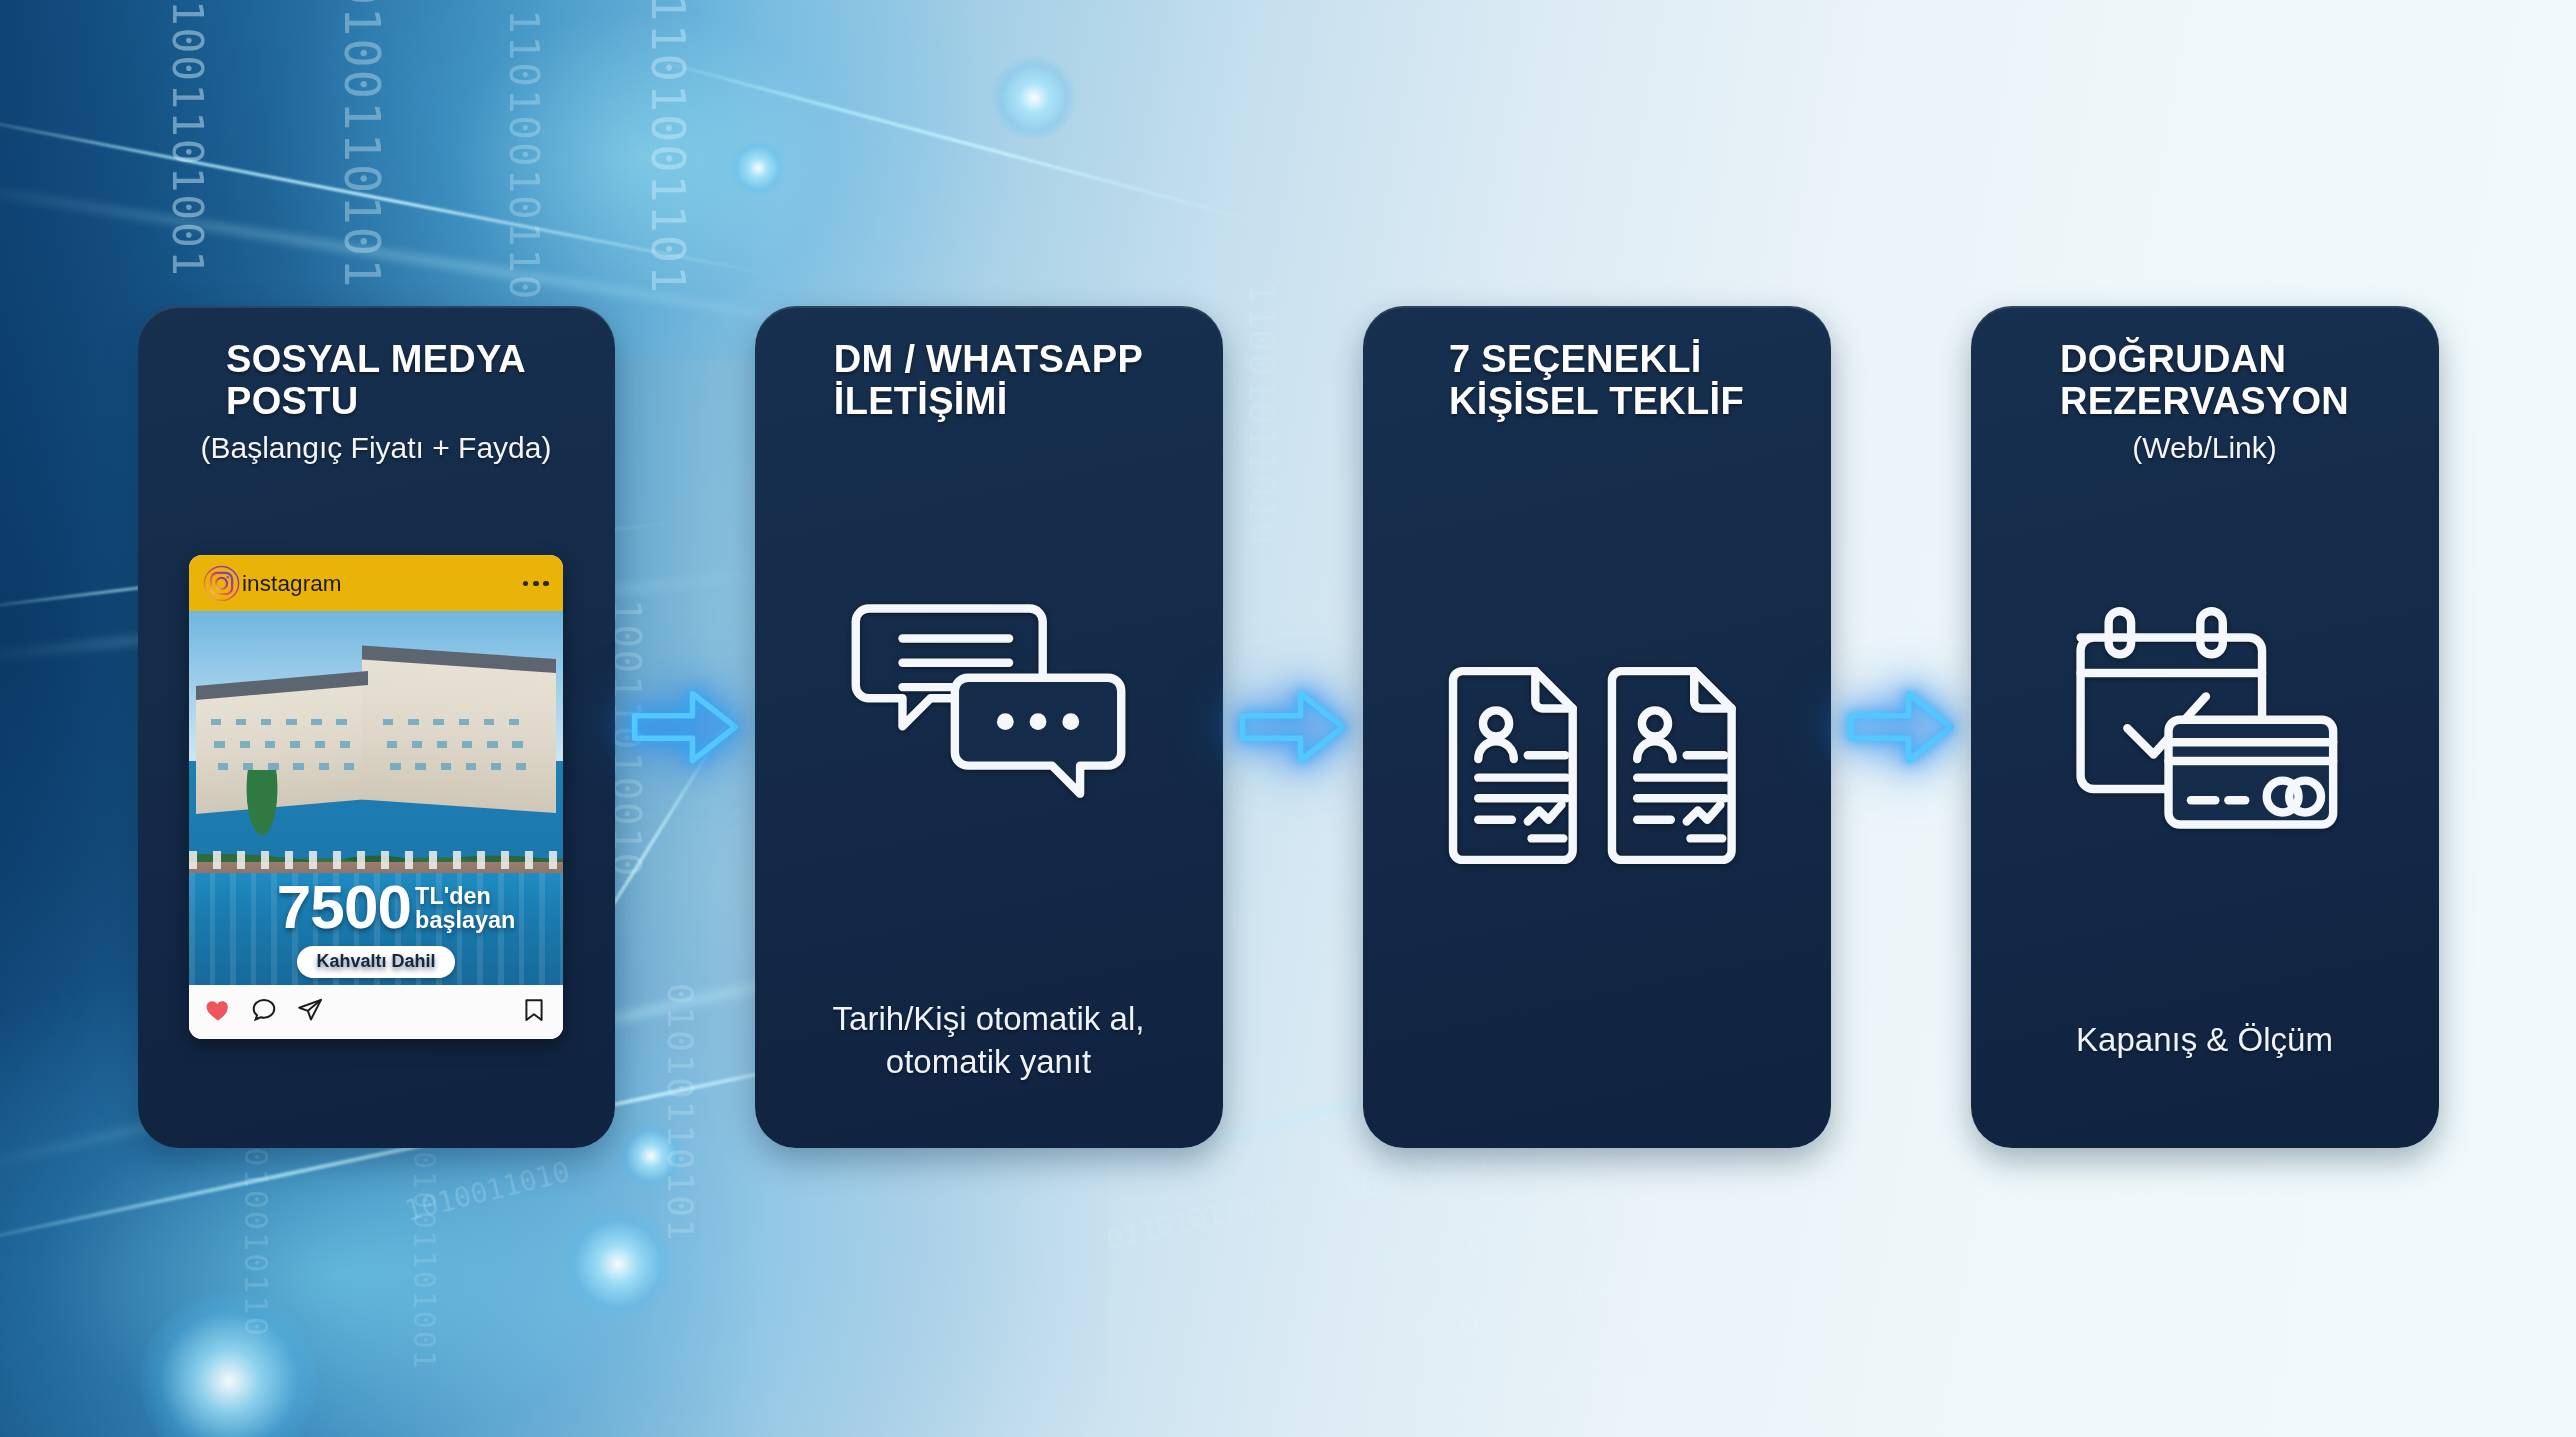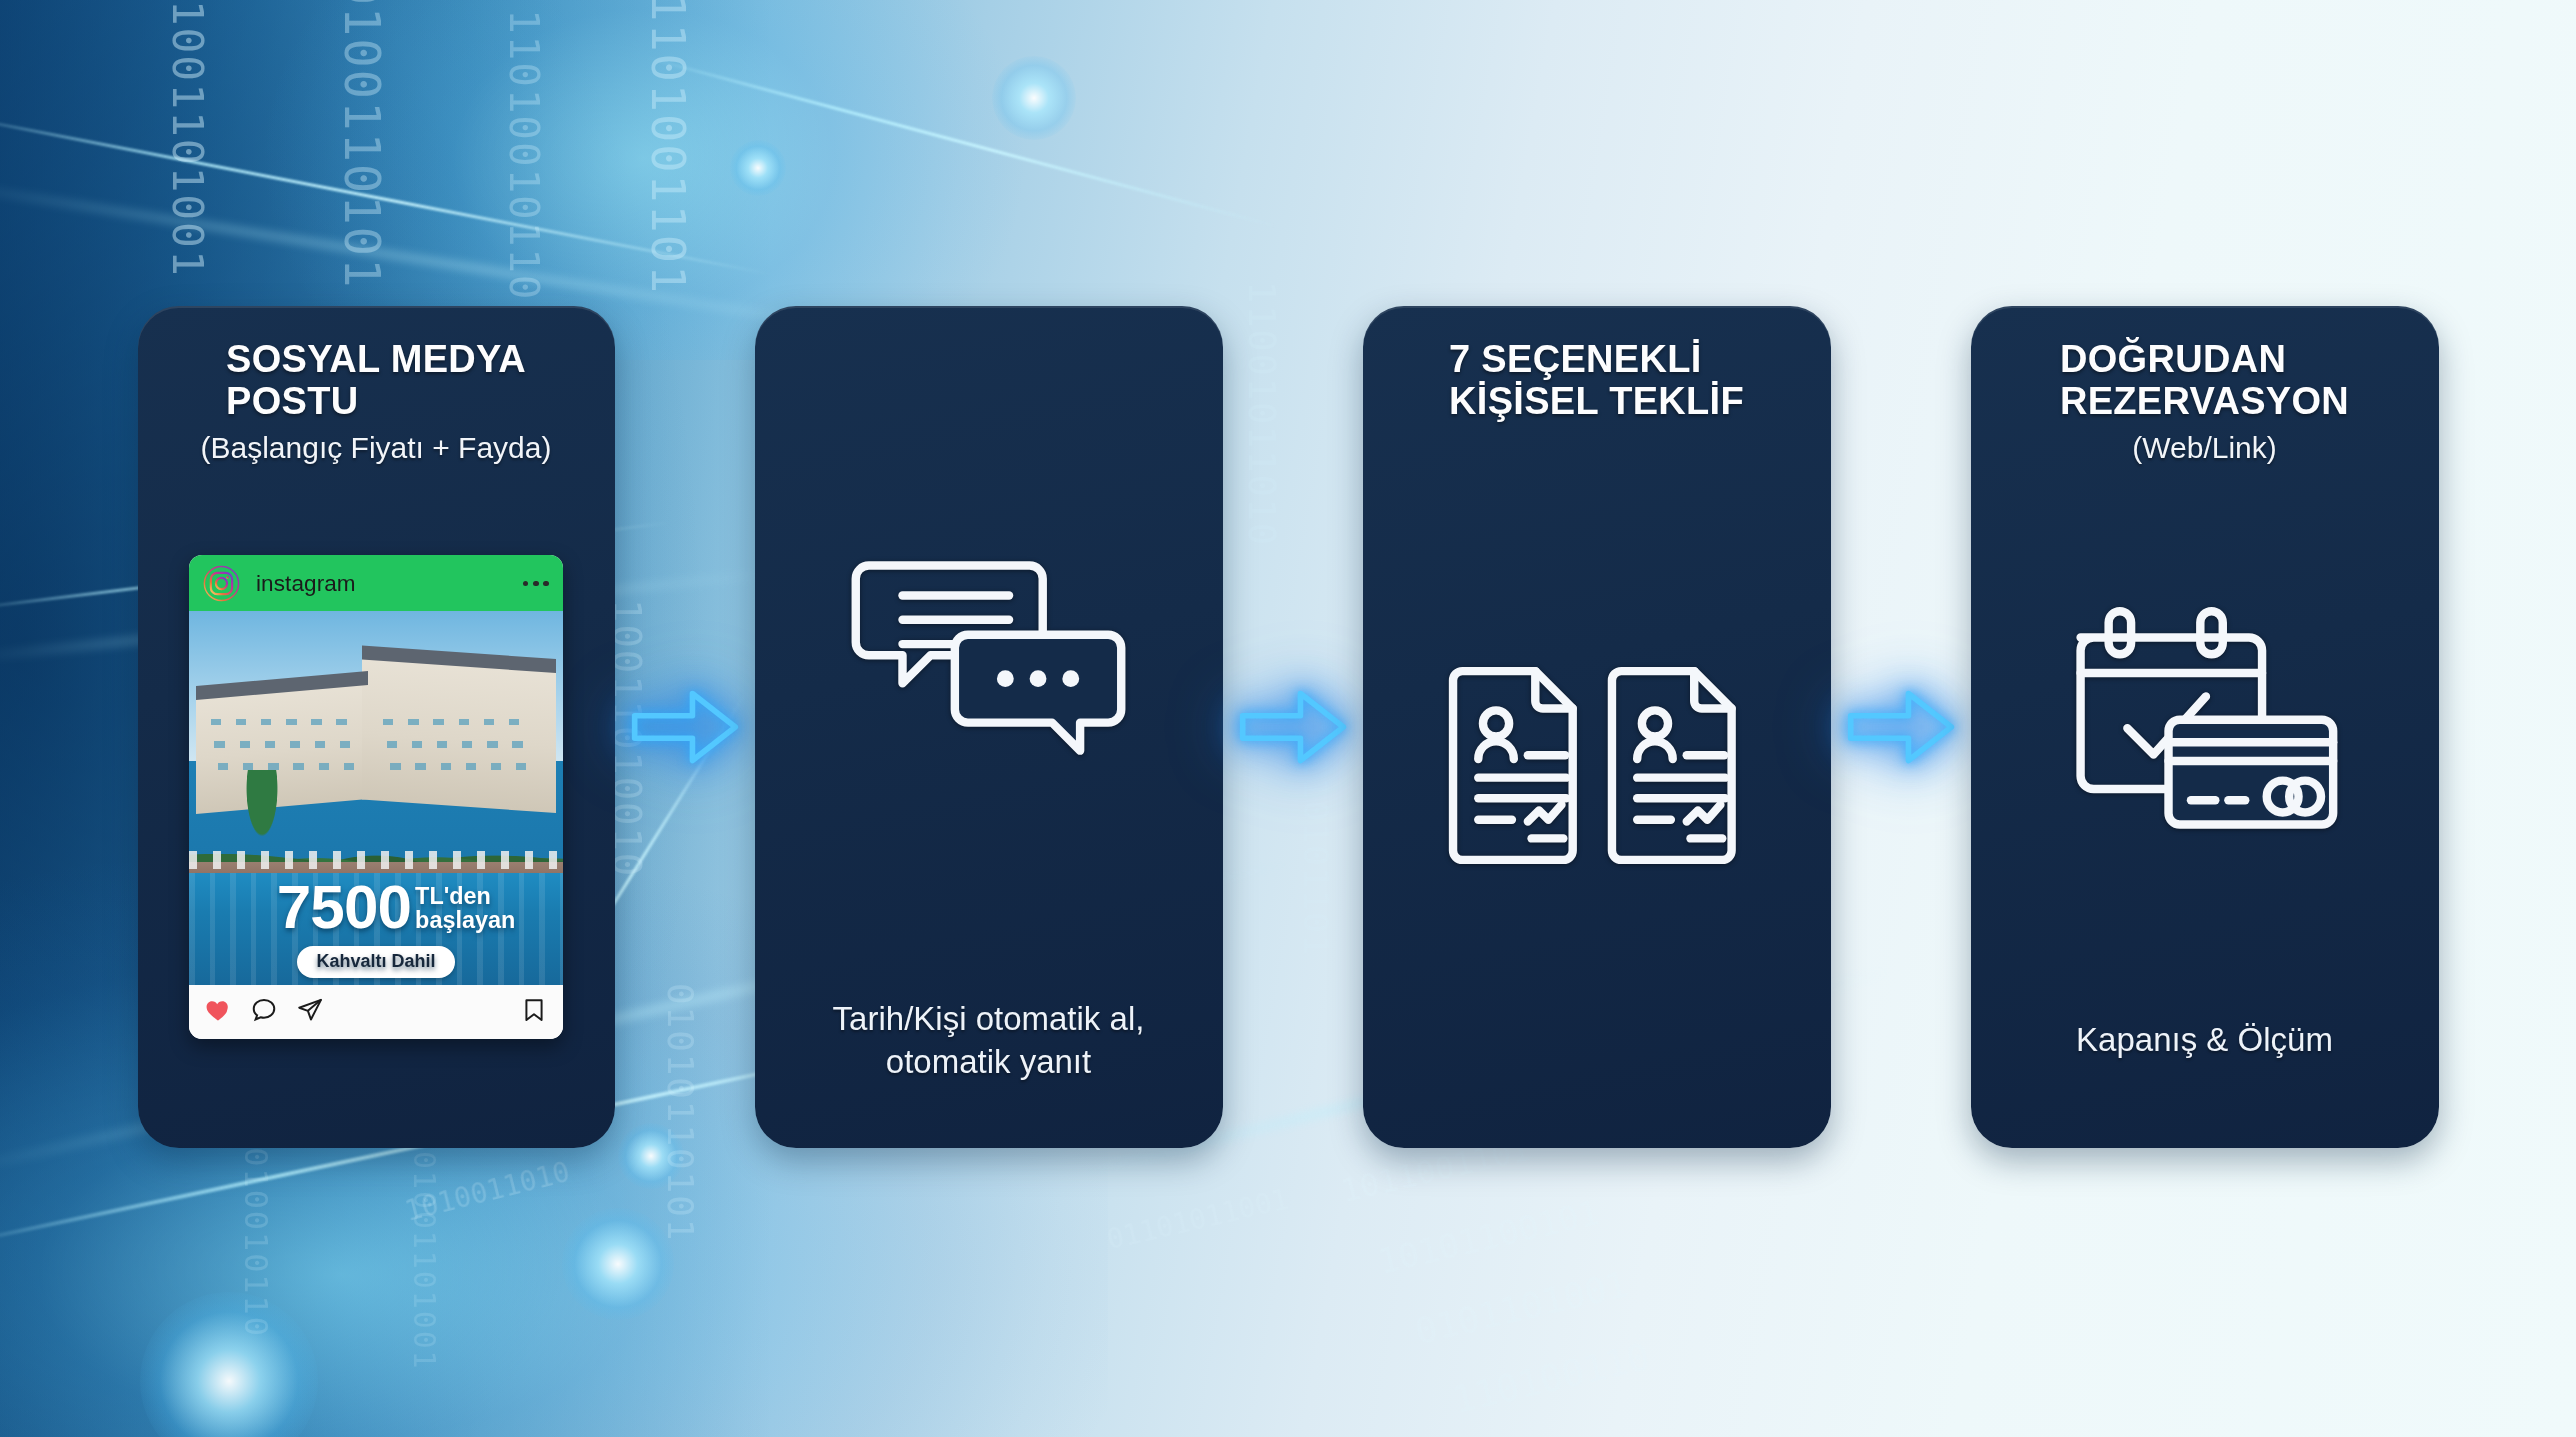--- a/index.html
+++ b/index.html
@@ -135,23 +135,23 @@
   .ig{
     width:374px;
     background:#fbfbfb;
     border-radius:13px;
     overflow:hidden;
     box-shadow:0 7.5px 19px rgba(0,0,0,.38);
     display:flex; flex-direction:column;
     margin-top:17px;
   }
   .ig-head{
-    display:flex; align-items:center; gap:16px;
+    display:flex; align-items:center; gap:2px;
     padding:10.3px 14px 9.4px;
-    background:#22c55e;
+    background:#eab308;
   }
   .ig-logo{ width:37px; height:37px; flex:0 0 auto; }
   .ig-name{ font-size:22.5px; color:#1b1b1b; letter-spacing:0.1px; }
   .ig-dots{ margin-left:auto; display:flex; gap:4.7px; }
   .ig-dots i{ width:5.6px; height:5.6px; border-radius:50%; background:#2a2a2a; display:block; }
 
   .ig-photo{
     position:relative; width:100%; height:374px; overflow:hidden;
     background:linear-gradient(180deg,#8ec6e8 0%,#bfe0f0 28%,#1d7fb4 40%,#1a6fa4 100%);
   }
@@ -425,20 +425,24 @@
     </div>
   </div>
 
   <div class="arrow">
     <svg width="110" height="82" viewBox="0 0 118 88" fill="none" stroke="#53c8ff" stroke-width="6" stroke-linejoin="round" stroke-linecap="round">
       <path d="M5 32 h62 V8 l46 36 -46 36 V56 H5 Z"></path>
     </svg>
   </div>
 
   <div class="card">
+    <div class="card-title">
+      <div>DM / WHATSAPP</div>
+      <div>İLETİŞİMİ</div>
+    </div>
     <div class="icon-zone">
       <span class="step-icon">
         <svg width="281" height="215" viewBox="0 0 300 230" fill="none" stroke="#f4f7fb" stroke-width="9" stroke-linecap="round" stroke-linejoin="round">
           <path d="M22 22 h172 a14 14 0 0 1 14 14 v68 a14 14 0 0 1 -14 14 h-106 l-30 30 v-30 h-36 a14 14 0 0 1 -14 -14 v-68 a14 14 0 0 1 14 -14 z"></path>
           <path d="M58 54 h114"></path>
           <path d="M58 80 h114"></path>
           <path d="M58 106 h68"></path>
           <path d="M128 96 h150 a14 14 0 0 1 14 14 v66 a14 14 0 0 1 -14 14 h-30 v30 l-30 -30 h-90 a14 14 0 0 1 -14 -14 v-66 a14 14 0 0 1 14 -14 z" fill="#142b49"></path>
           <circle cx="168" cy="143" r="9" fill="#f4f7fb" stroke="none"></circle>
           <circle cx="203" cy="143" r="9" fill="#f4f7fb" stroke="none"></circle>

